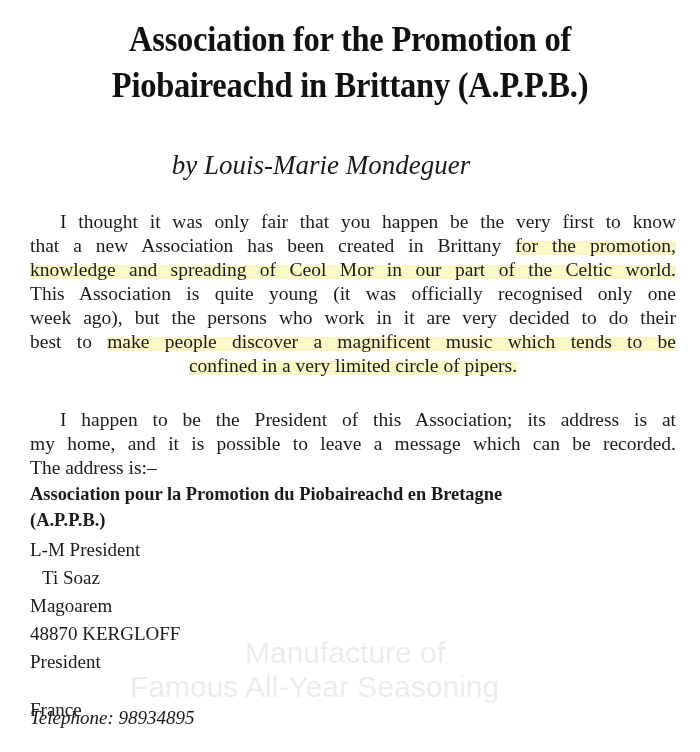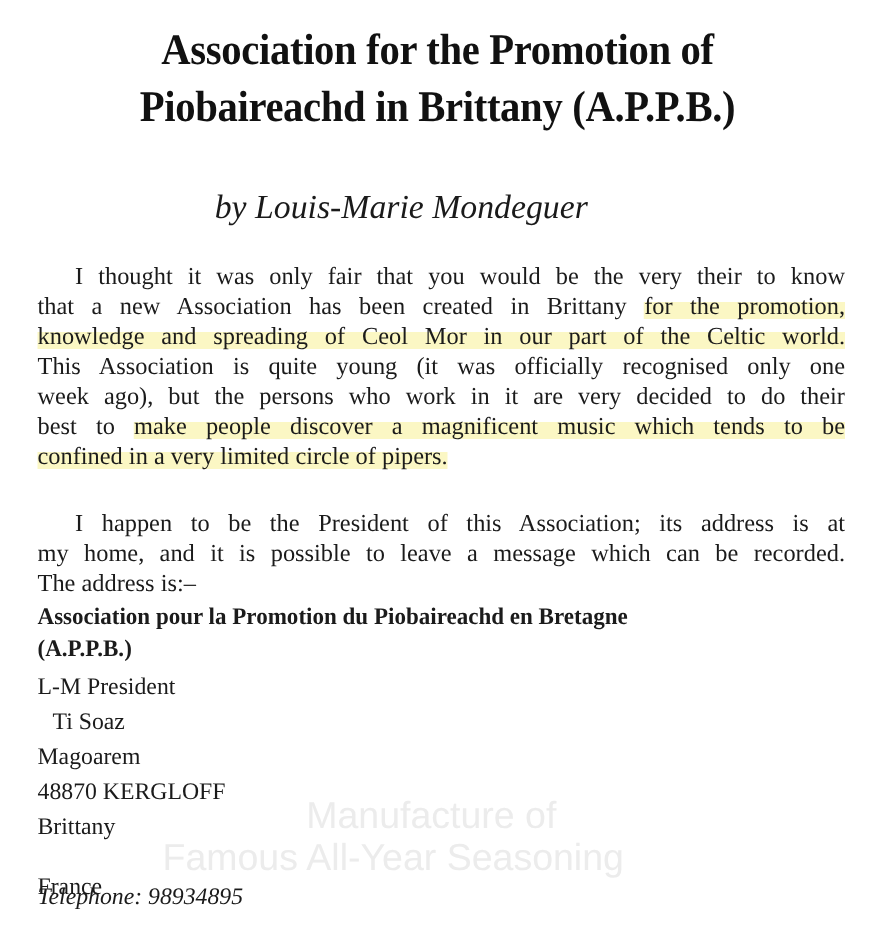--- a/index.html
+++ b/index.html
@@ -50,39 +50,39 @@
 
   <div class="ghost" style="top:636px;left:245px;font-size:30px;">Manufacture of</div>
   <div class="ghost" style="top:670px;left:130px;font-size:30px;">Famous All-Year Seasoning</div>
 
   <div class="title l1">Association for the Promotion of</div>
   <div class="title l2">Piobaireachd in Brittany (A.P.P.B.)</div>
 
   <div class="byline">by Louis-Marie Mondeguer</div>
 
   <div>
-    <div class="body-line indent just" style="top:210px;">I thought it was only fair that you would be the very their to know</div>
+    <div class="body-line indent just" style="top:210px;">I thought it was only fair that you happen be the very first to know</div>
     <div class="body-line just" style="top:234px;"><span>that a new Association has been created in Brittany </span><span class="hl">for the promotion,</span></div>
     <div class="body-line just" style="top:258px;"><span class="hl">knowledge and spreading of Ceol Mor in our part of the Celtic world.</span></div>
     <div class="body-line just" style="top:282px;">This Association is quite young (it was officially recognised only one</div>
     <div class="body-line just" style="top:306px;">week ago), but the persons who work in it are very decided to do their</div>
     <div class="body-line just" style="top:330px;"><span>best to </span><span class="hl">make people discover a magnificent music which tends to be</span></div>
-    <div class="body-line" style="top:354px;"><span class="hl">confined in a very limited circle of pipers.</span></div>
+    <div class="body-line" style="top:354px;text-align:center;"><span class="hl">confined in a very limited circle of pipers.</span></div>
   </div>
 
   <div>
     <div class="body-line indent just" style="top:408px;">I happen to be the President of this Association; its address is at</div>
     <div class="body-line just" style="top:432px;">my home, and it is possible to leave a message which can be recorded.</div>
     <div class="body-line" style="top:456px;">The address is:–</div>
   </div>
 
   <div>
     <div class="addr bold" style="top:482px;">Association pour la Promotion du Piobaireachd en Bretagne</div>
     <div class="addr bold" style="top:508px;">(A.P.P.B.)</div>
     <div class="addr" style="top:538px;">L-M President</div>
     <div class="addr" style="top:566px;margin-left:12px;">Ti Soaz</div>
     <div class="addr" style="top:594px;">Magoarem</div>
     <div class="addr" style="top:622px;">48870 KERGLOFF</div>
-    <div class="addr" style="top:650px;">Brittany</div>
+    <div class="addr" style="top:650px;">President</div>
     <div class="addr" style="top:678px;margin-top:20px;">France</div>
     <div class="addr ital" style="top:706px;">Telephone: 98934895</div>
   </div>
 </div>
 
 </body></html>

